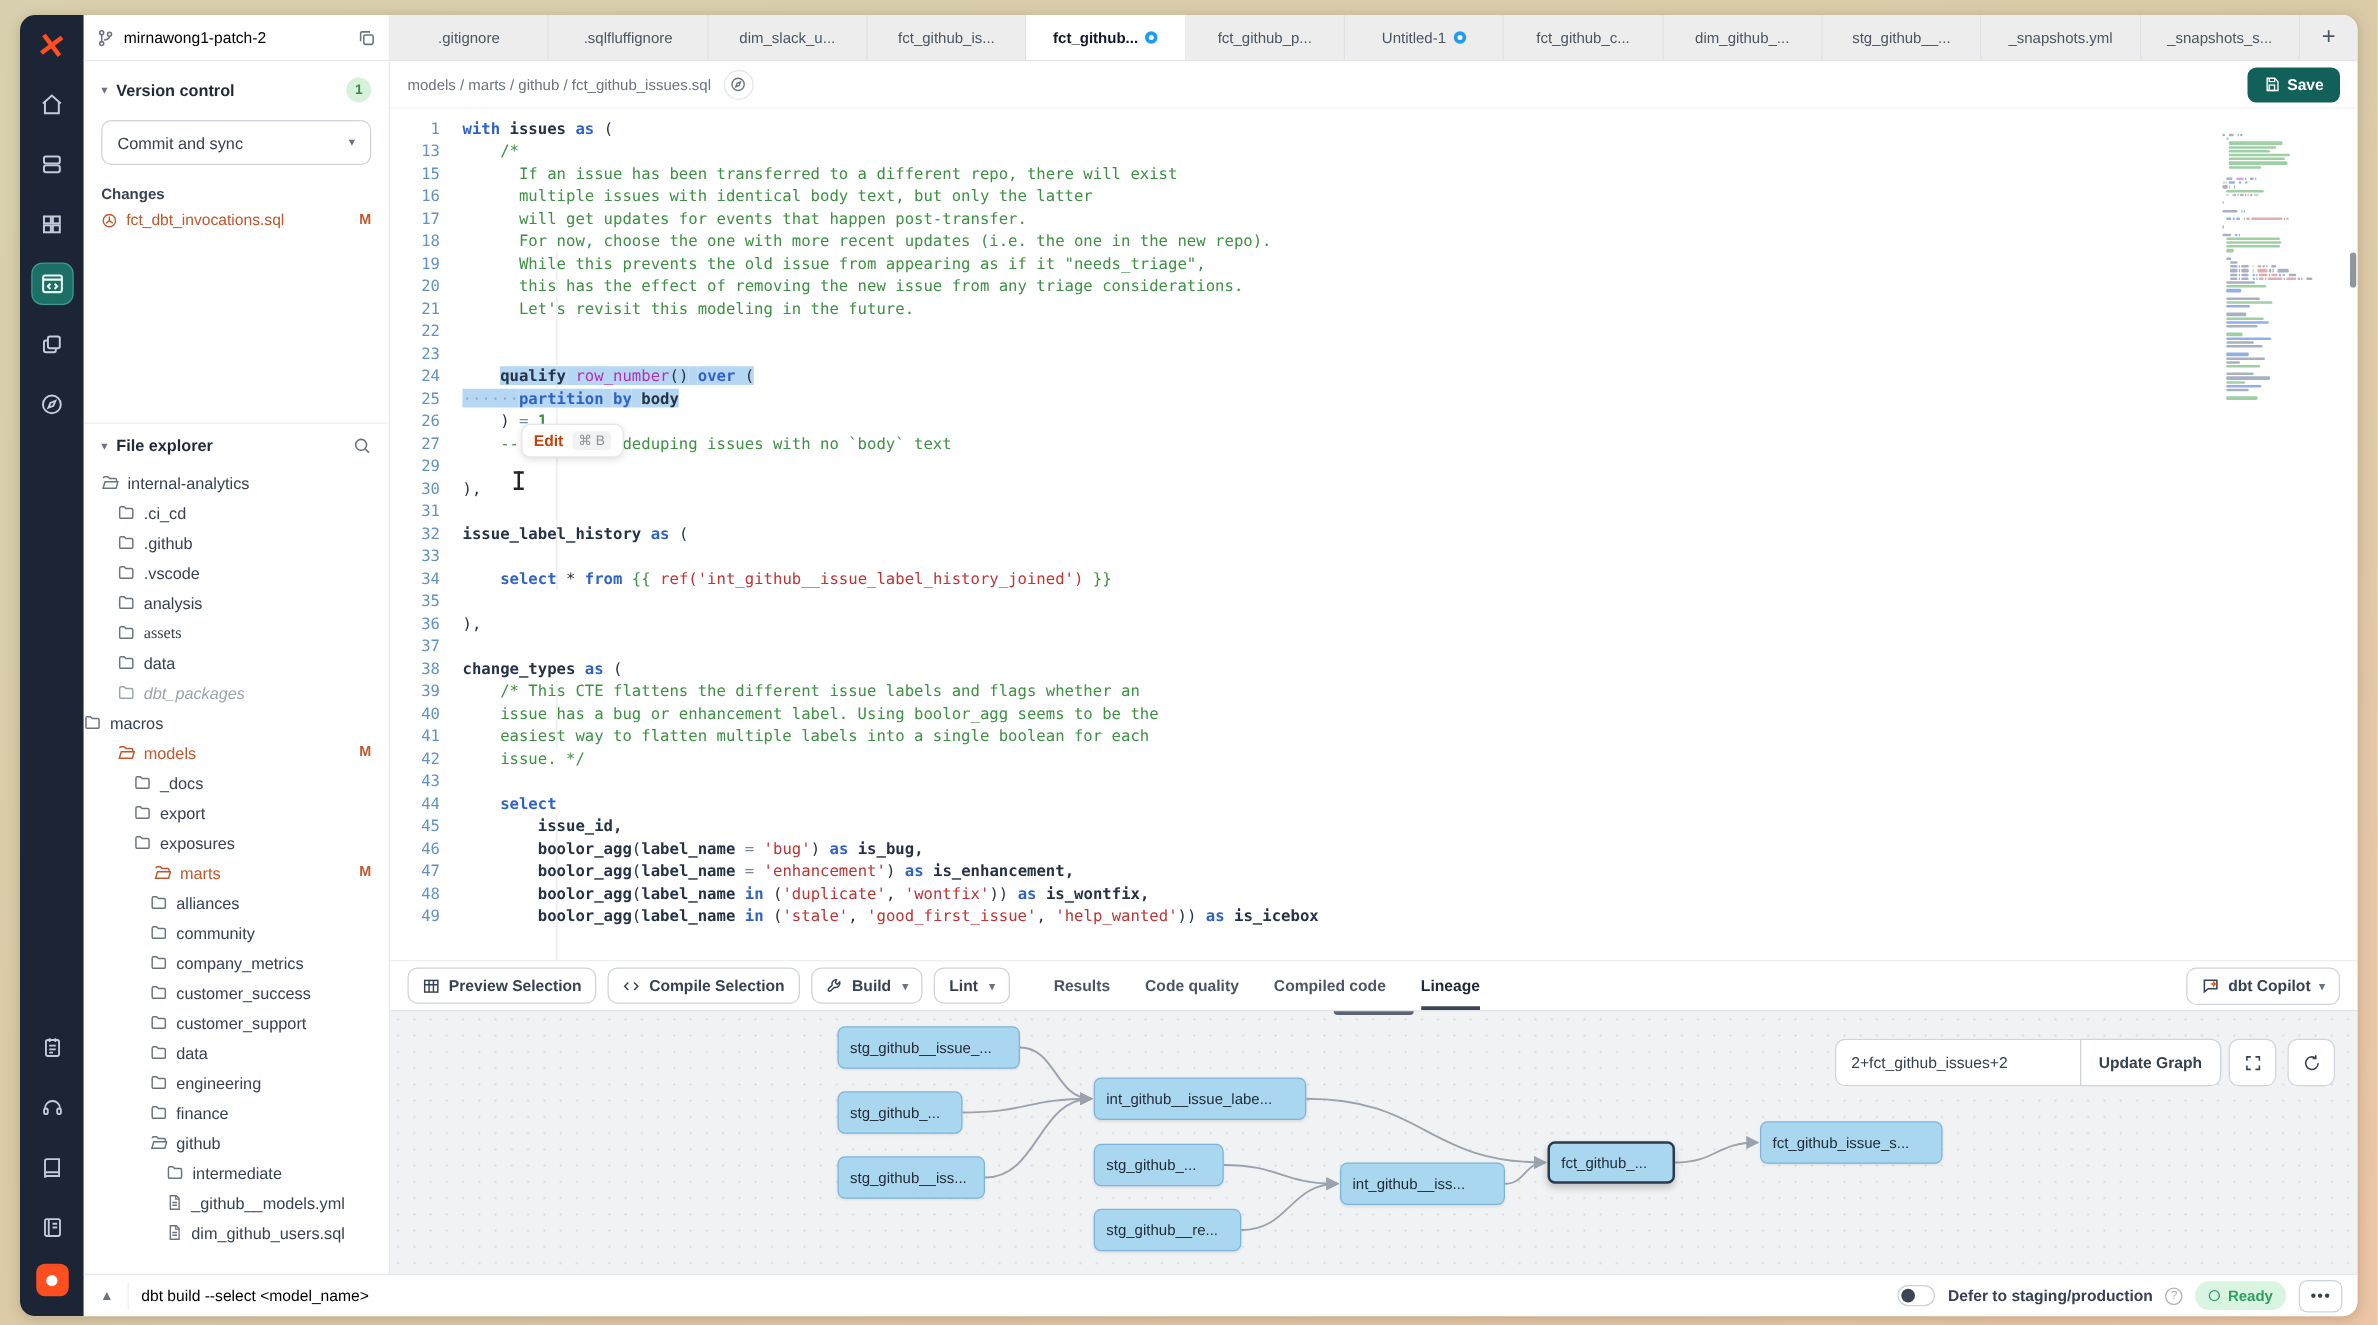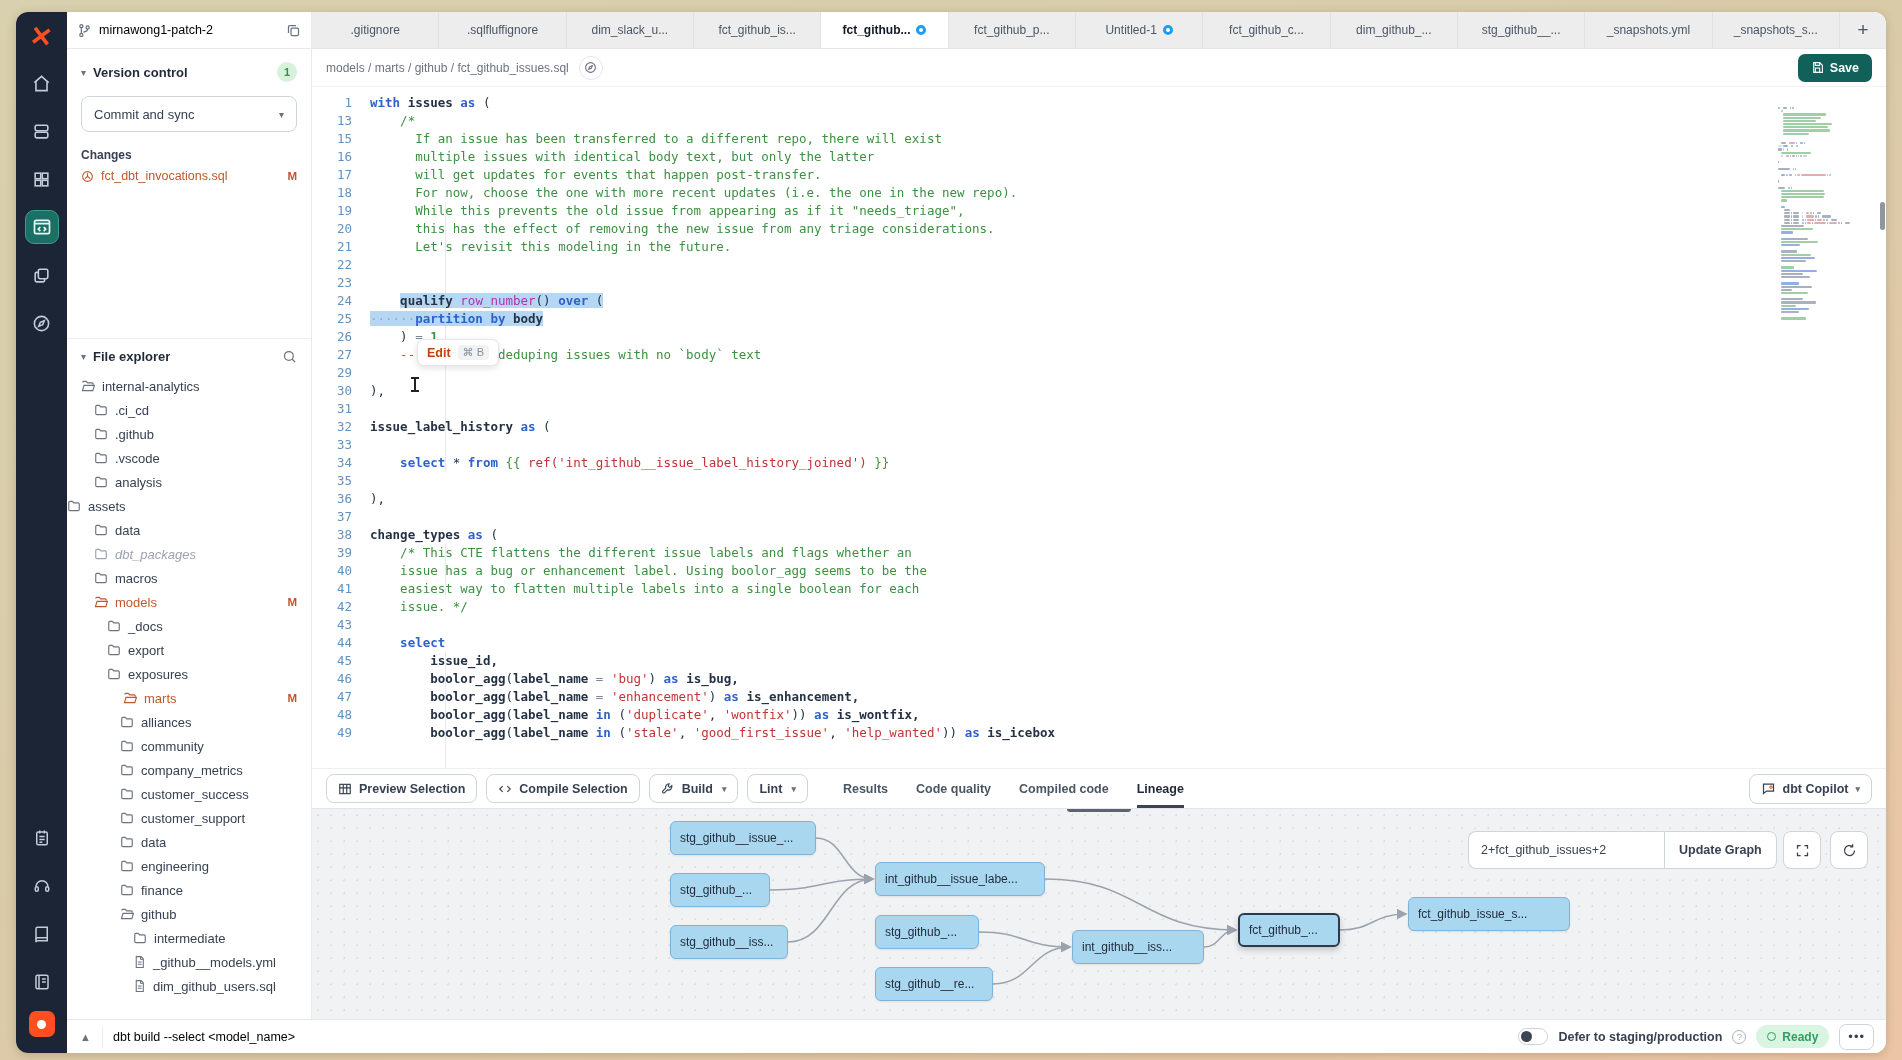--- a/index.html
+++ b/index.html
@@ -303,39 +303,39 @@
             <path d="M3 6a2 2 0 0 1 2-2h4l2.5 2.5H19a2 2 0 0 1 2 2V18a2 2 0 0 1-2 2H5a2 2 0 0 1-2-2z"></path>
           </svg>
           <span>.vscode</span>
         </div>
         <div class="trow" style="padding-left: 27px;">
           <svg width="14" height="14" viewBox="0 0 24 24" fill="none" stroke="#6b7280" stroke-width="2">
             <path d="M3 6a2 2 0 0 1 2-2h4l2.5 2.5H19a2 2 0 0 1 2 2V18a2 2 0 0 1-2 2H5a2 2 0 0 1-2-2z"></path>
           </svg>
           <span>analysis</span>
         </div>
-        <div class="trow" style="">
+        <div class="trow" style="padding-left: 27px; font-family: Liberation Serif, serif;">
           <svg width="14" height="14" viewBox="0 0 24 24" fill="none" stroke="#6b7280" stroke-width="2">
             <path d="M3 6a2 2 0 0 1 2-2h4l2.5 2.5H19a2 2 0 0 1 2 2V18a2 2 0 0 1-2 2H5a2 2 0 0 1-2-2z"></path>
           </svg>
           <span>assets</span>
         </div>
         <div class="trow" style="padding-left: 27px;">
           <svg width="14" height="14" viewBox="0 0 24 24" fill="none" stroke="#6b7280" stroke-width="2">
             <path d="M3 6a2 2 0 0 1 2-2h4l2.5 2.5H19a2 2 0 0 1 2 2V18a2 2 0 0 1-2 2H5a2 2 0 0 1-2-2z"></path>
           </svg>
           <span>data</span>
         </div>
         <div class="trow muted" style="padding-left: 27px;">
           <svg width="14" height="14" viewBox="0 0 24 24" fill="none" stroke="#9ca3af" stroke-width="2">
             <path d="M3 6a2 2 0 0 1 2-2h4l2.5 2.5H19a2 2 0 0 1 2 2V18a2 2 0 0 1-2 2H5a2 2 0 0 1-2-2z"></path>
           </svg>
           <span>dbt_packages</span>
         </div>
-        <div class="trow" style="padding-left: 27px;">
+        <div class="trow" style="">
           <svg width="14" height="14" viewBox="0 0 24 24" fill="none" stroke="#6b7280" stroke-width="2">
             <path d="M3 6a2 2 0 0 1 2-2h4l2.5 2.5H19a2 2 0 0 1 2 2V18a2 2 0 0 1-2 2H5a2 2 0 0 1-2-2z"></path>
           </svg>
           <span>macros</span>
         </div>
         <div class="trow accent" style="padding-left: 27px;">
           <svg width="14" height="14" viewBox="0 0 24 24" fill="none" stroke="#c2562c" stroke-width="2">
             <path d="M3 6a2 2 0 0 1 2-2h4l2.5 2.5H19a2 2 0 0 1 2 2V10"></path>
             <path d="M2.5 20l2.7-9H23l-2.7 9z"></path>
           </svg>
@@ -898,21 +898,21 @@
         </svg>
     </div>
   <div class="lnode" style="left: 358px; top: 12px; width: 146px;">stg_github__issue_...</div>
       <div class="lnode" style="left: 358px; top: 64px; width: 100px;">stg_github_...</div>
       <div class="lnode" style="left: 358px; top: 116px; width: 118px;">stg_github__iss...</div>
       <div class="lnode" style="left: 563px; top: 53px; width: 170px;">int_github__issue_labe...</div>
       <div class="lnode" style="left: 563px; top: 106px; width: 104px;">stg_github_...</div>
       <div class="lnode" style="left: 563px; top: 158px; width: 118px;">stg_github__re...</div>
       <div class="lnode" style="left: 760px; top: 121px; width: 132px;">int_github__iss...</div>
       <div class="lnode selected" style="left: 926px; top: 104px; width: 102px;">fct_github_...</div>
-      <div class="lnode" style="left: 1096px; top: 88px; width: 162px;">fct_github_issue_s...</div>
+      <div class="lnode" style="left: 1096px; top: 88px; width: 146px;">fct_github_issue_s...</div>
     </div>
 
   <div class="statusbar">
     <span class="sb-chev">▲</span>
     <span class="sb-cmd">dbt build --select &lt;model_name&gt;</span>
     <span class="toggle">
         <i></i>
       </span>
     <span class="sb-defer">Defer to staging/production</span>
     <span class="qmark">?</span>

